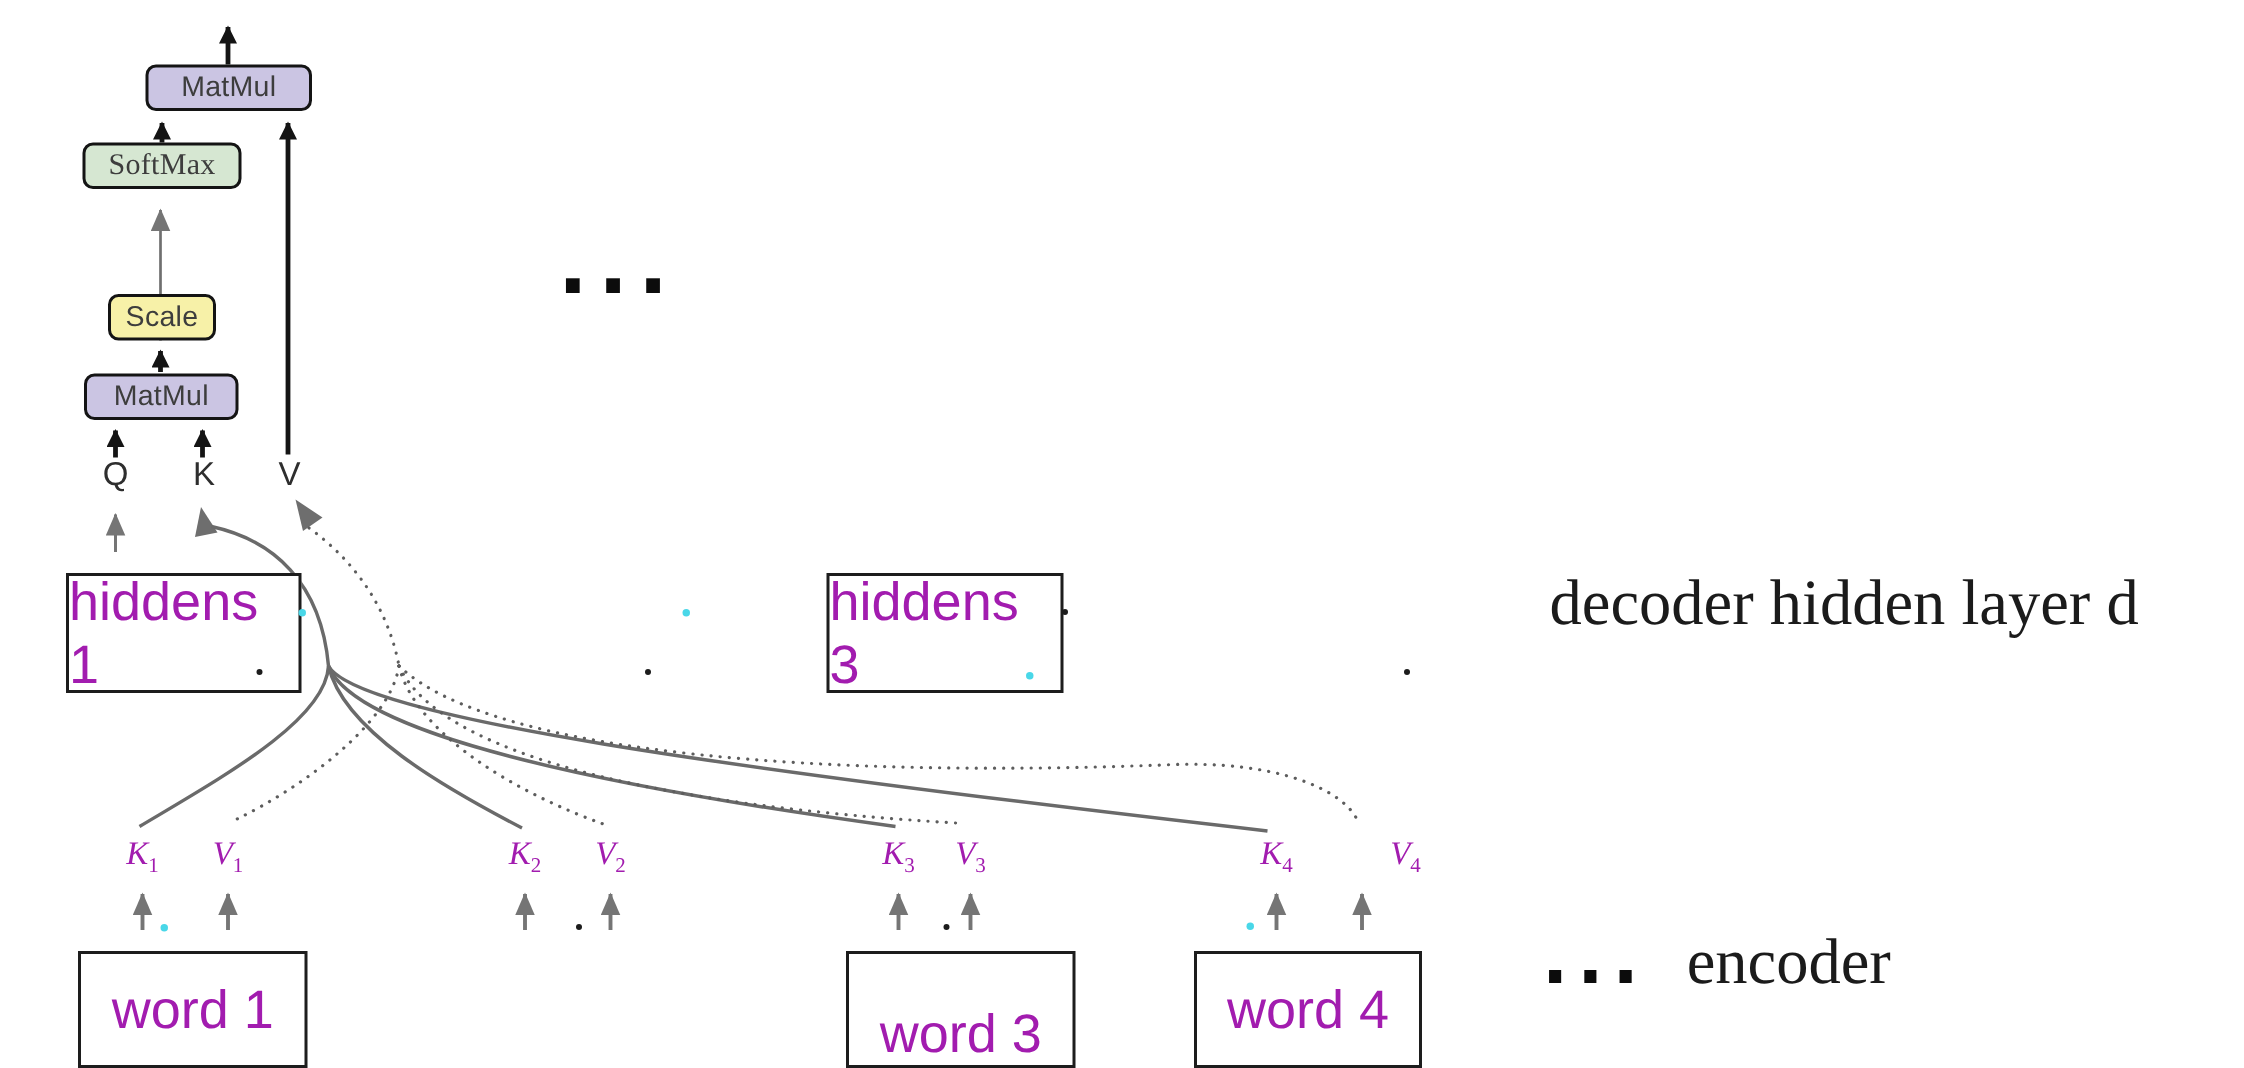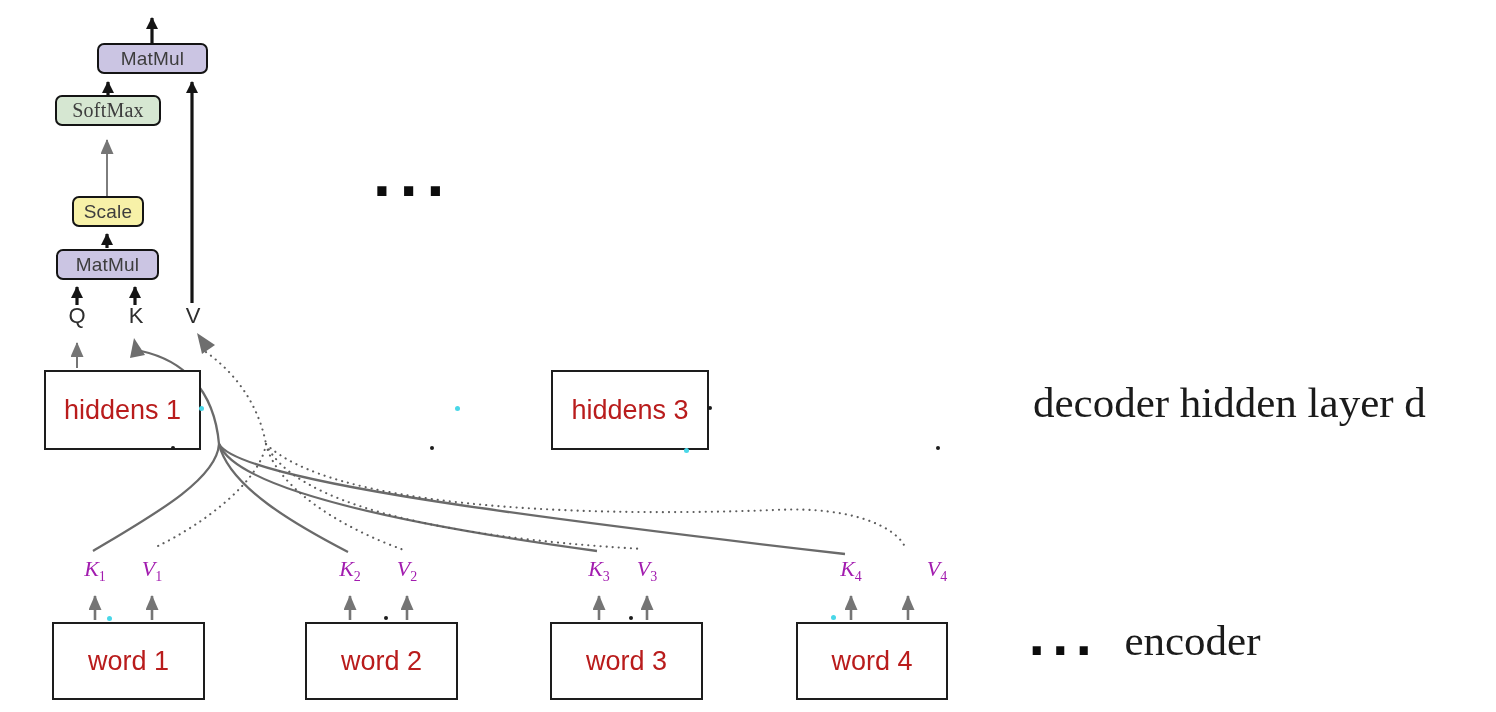--- a/index.html
+++ b/index.html
@@ -25,22 +25,23 @@
   .fill-matmul{background:#cbc5e3;}
   .fill-softmax{background:#d6e7d2;font-family:Liberation Serif, serif;}
   .fill-scale{background:#f7f1a8;}
 
   
   .rect-box{
     position:absolute;
     border:2.2px solid #1d1d1d;
     background:#fff;
     display:flex;align-items:center;justify-content:center;
-    font-size:27px;color:#b91c1c;
+    font-size:36px;color:#a21caf;
     box-sizing:border-box;
+    margin-top:12px;
   }
 
   
   .qkv{
     position:absolute;top:303px;
     transform:translateX(-50%);
     font-size:22px;color:#2e2e2e;
   }
 
   
@@ -167,24 +168,21 @@
   <div class="kv" style="left:350px;"><span>K</span><sub>2</sub></div>
   <div class="kv" style="left:407px;"><span>V</span><sub>2</sub></div>
   <div class="kv" style="left:599px;"><span>K</span><sub>3</sub></div>
   <div class="kv" style="left:647px;"><span>V</span><sub>3</sub></div>
   <div class="kv" style="left:851px;"><span>K</span><sub>4</sub></div>
   <div class="kv" style="left:937px;"><span>V</span><sub>4</sub></div>
 
   <div class="rect-box" style="left:52px;top:622px;width:153px;height:78px;">
     <span>word 1</span>
   </div>
-  <div class="rect-box" style="left:305px;top:622px;width:153px;height:78px;">
-    <span>word 2</span>
-  </div>
-  <div class="rect-box" style="left:550px;top:622px;width:153px;height:78px;">
+  <div class="rect-box" style="left:564px;top:622px;width:153px;height:78px;align-items:flex-end;">
     <span>word 3</span>
   </div>
   <div class="rect-box" style="left:796px;top:622px;width:152px;height:78px;">
     <span>word 4</span>
   </div>
 
   <div class="annot annot-enc" style="left:1028px;top:612px;">
     <span class="enc-dots">...</span>
     <span>encoder</span>
   </div>

